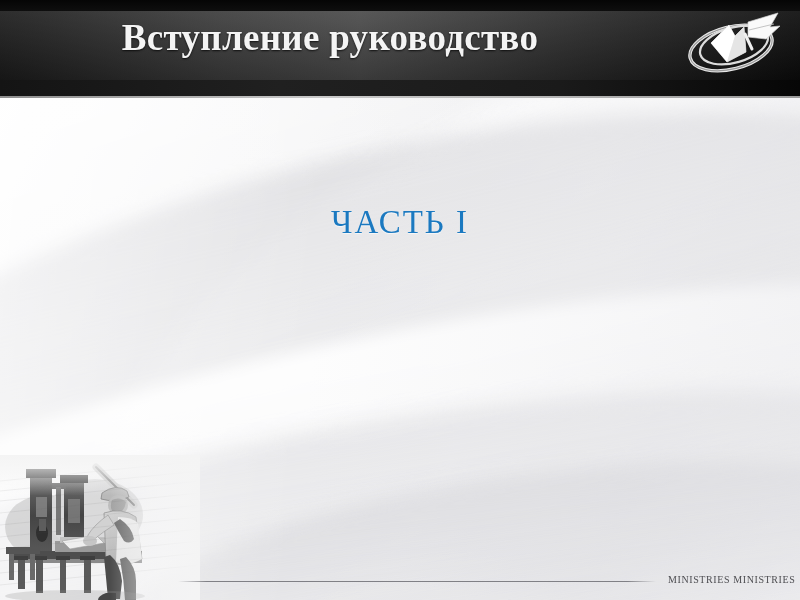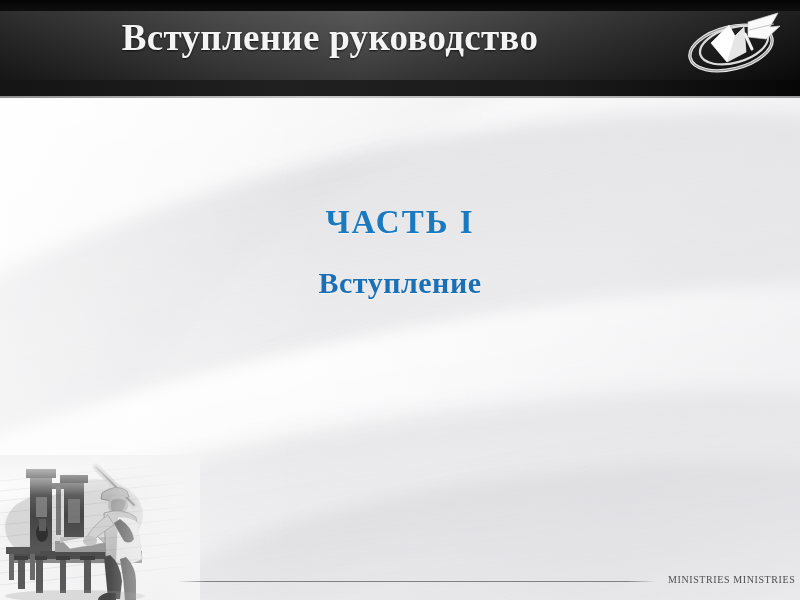--- a/index.html
+++ b/index.html
@@ -141,21 +141,21 @@
 
   
   .center-block {
     position: absolute;
     left: 0; top: 206px;
     width: 800px;
     text-align: center;
   }
   .part-label {
     font-family: "Liberation Serif", serif;
-    font-weight: bold;
+    font-weight: normal;
     font-size: 33px;
     letter-spacing: 2px;
     color: #1b79c0;
     text-shadow: 0 1px 1px rgba(255,255,255,0.7);
     line-height: 1;
   }
   .part-sub {
     margin-top: 29px;
     font-family: "Liberation Serif", serif;
     font-weight: bold;
@@ -230,21 +230,20 @@
       <g>
         <path d="M66 16 L96 7 L88 21 L98 20 L84 33 L66 31 Z" fill="#fafafa" stroke="#d3d3d3" stroke-width="0.7"></path>
         <path d="M67 24 L92 18" stroke="#bdbdbd" stroke-width="0.9" fill="none"></path>
         <path d="M63 28 L70 43" stroke="#f0f0f0" stroke-width="3" fill="none" stroke-linecap="round"></path>
       </g>
     </svg>
   </div>
 
   <div class="center-block">
     <div class="part-label">ЧАСТЬ I</div>
-    <div class="part-sub">Вступление</div>
   </div>
 
   <div class="engraving">
     <svg width="200" height="145" viewBox="0 0 200 145" xmlns="http://www.w3.org/2000/svg">
       <defs>
         <linearGradient id="fadeR" x1="0" y1="0" x2="1" y2="0">
           <stop offset="0" stop-color="#ffffff" stop-opacity="0"></stop>
           <stop offset="0.55" stop-color="#ffffff" stop-opacity="0"></stop>
           <stop offset="1" stop-color="#f4f4f4" stop-opacity="1"></stop>
         </linearGradient>

